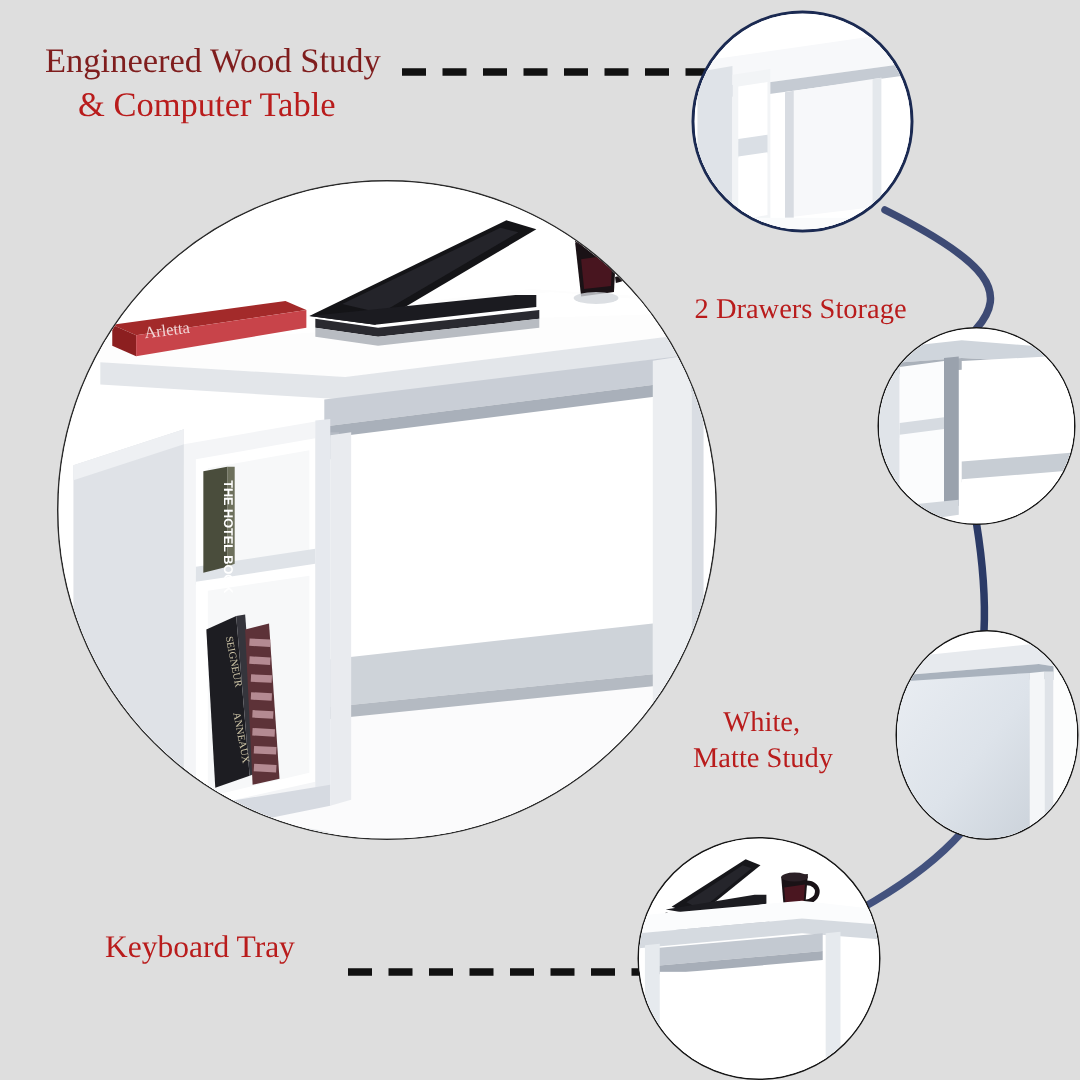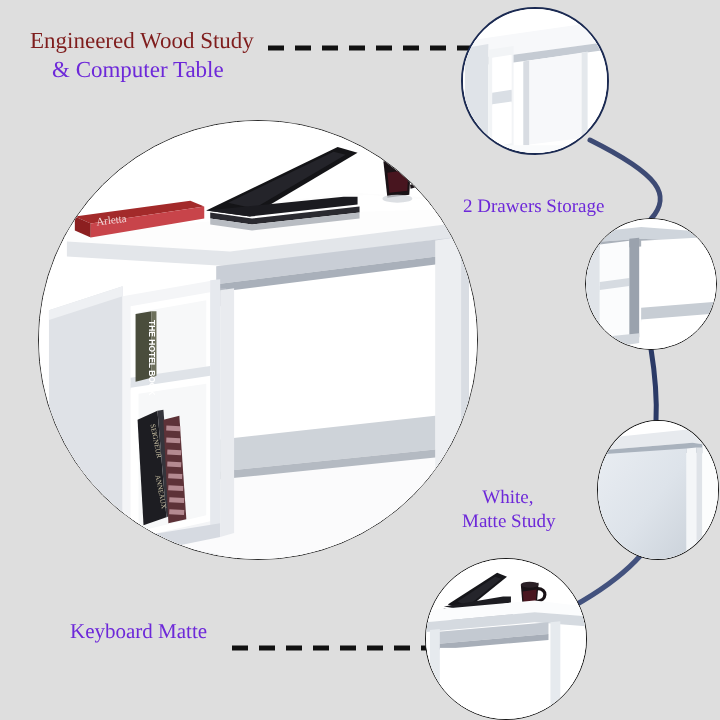--- a/index.html
+++ b/index.html
@@ -36,21 +36,21 @@
     position: absolute;
     z-index: 8;
     line-height: 1.28;
     white-space: nowrap;
     text-rendering: geometricPrecision;
   }
   .callout .l1, .callout .l2 {
     display: block;
   }
   .accent { color: #7f1d1d; }
-  .dark   { color: #6d28d9; }
+  .dark   { color: #b91c1c; }
 
   #callout-title {
     left: 28px;
     top: 26px;
     font-size: 23px;
   }
   #callout-title .l1 { text-align: left; padding-left: 2px; }
   #callout-title .l2 { text-align: left; padding-left: 24px; }
 
   #callout-drawers {
@@ -58,21 +58,21 @@
     top: 195px;
     font-size: 19px;
   }
 
   #callout-finish {
     left: 462px;
     top: 470px;
     font-size: 19px;
     text-align: right;
   }
-  #callout-finish .l1 { padding-right: 22px; margin-top: 16px; }
+  #callout-finish .l1 { padding-right: 22px; }
 
   #callout-tray {
     left: 56px;
     top: 618px;
     font-size: 21px;
   }
   #callout-tray .l1 { text-align: left; }
   #callout-tray .l2 { text-align: left; padding-left: 14px; }
 
   
@@ -311,16 +311,16 @@
   <div class="callout" id="callout-drawers">
     <span class="l1 dark">2 Drawers Storage</span>
   </div>
 
   <div class="callout" id="callout-finish">
     <span class="l1 dark">White,</span>
     <span class="l2 dark">Matte Study</span>
   </div>
 
   <div class="callout" id="callout-tray">
-    <span class="l2 dark">Keyboard Matte</span>
+    <span class="l2 dark">Keyboard Tray</span>
   </div>
 
 </div>
 
 </body></html>

